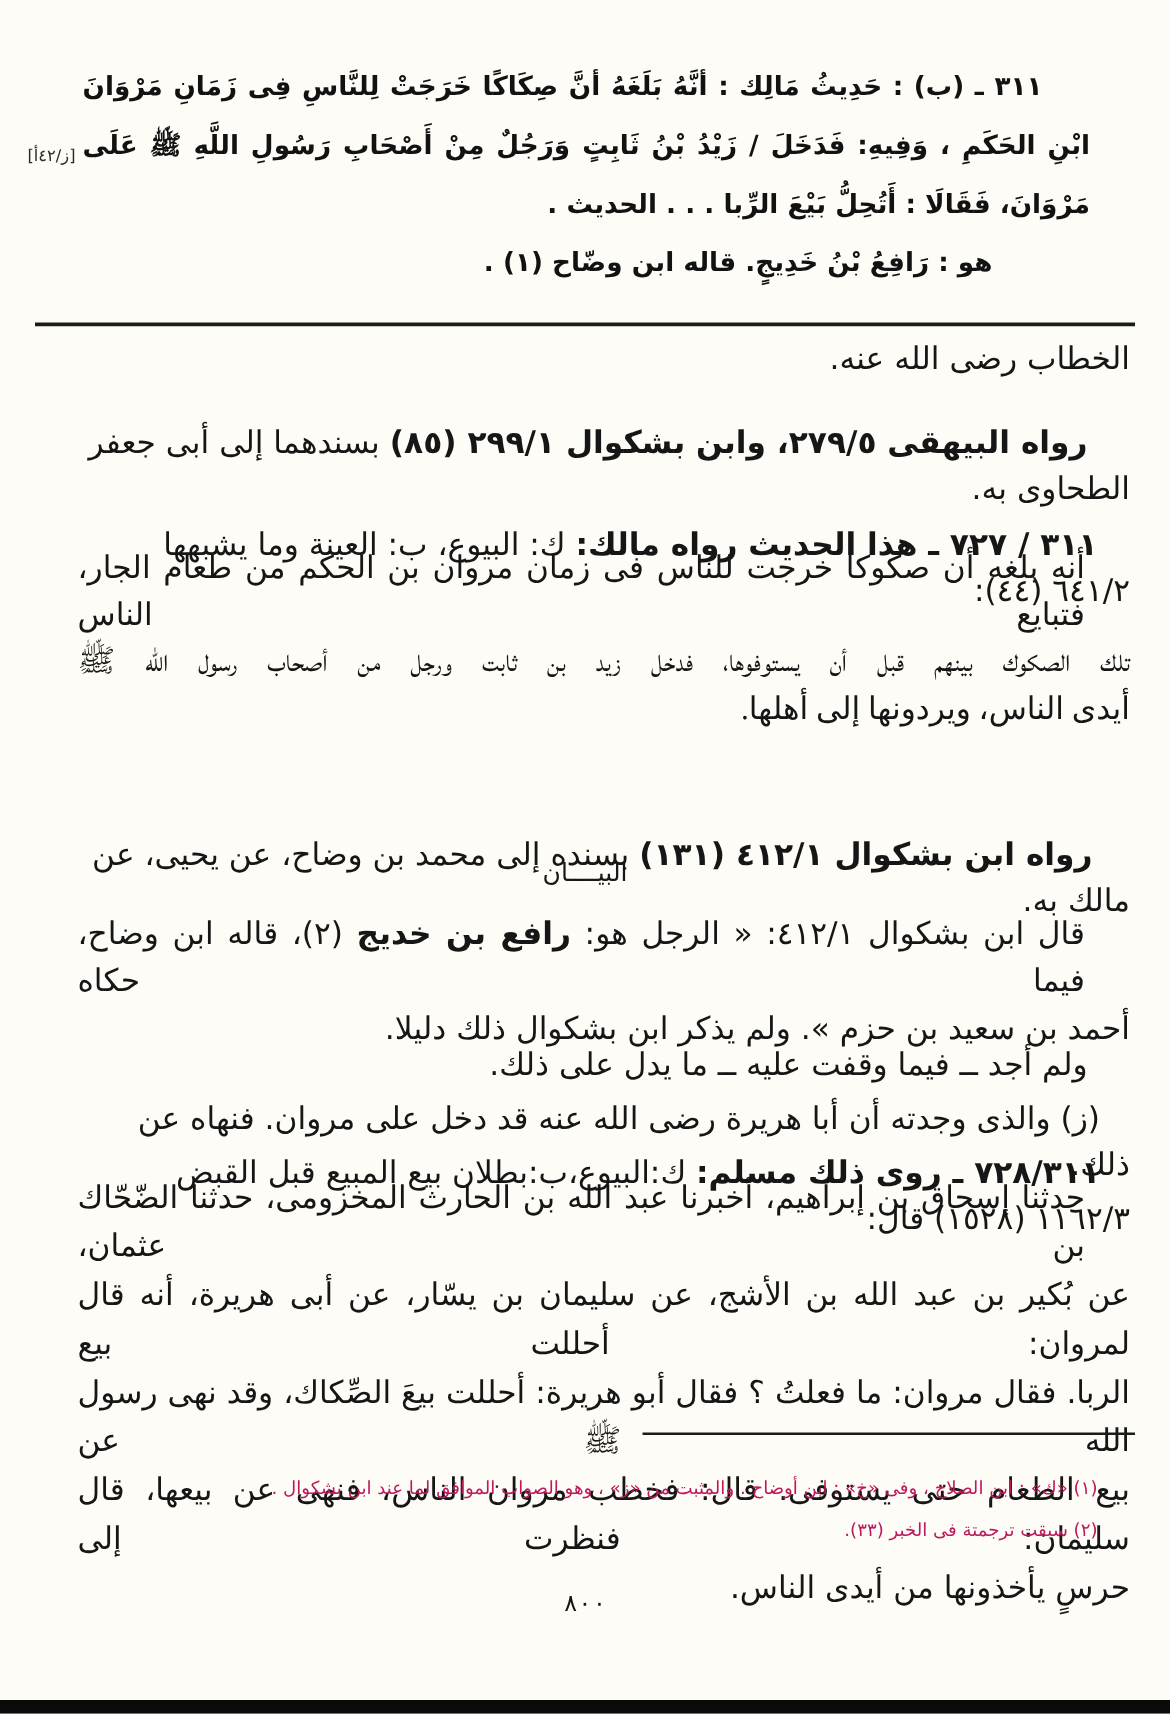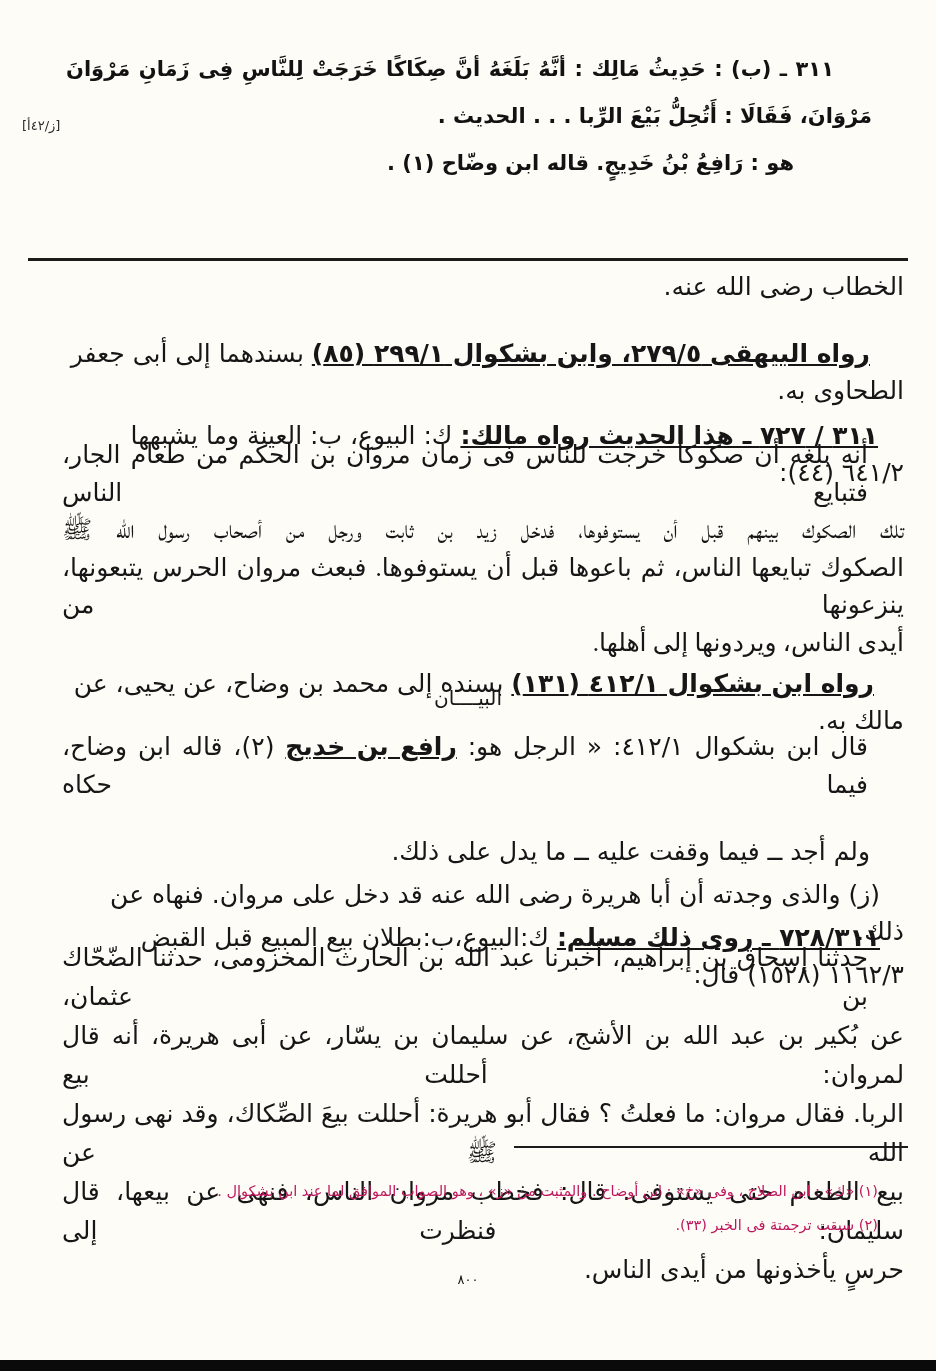--- a/index.html
+++ b/index.html
@@ -68,64 +68,66 @@
     width: 394px; height: 2px;
     background: #1b1b1b;
   }
   .fn { font-size: 14.5px; line-height: 28px; color: #be185d; right: 34px; left: 62px; text-indent: 24px; text-align: right; }
   .fn1 { top: 1162px; }
   .fn2 { top: 1196px; }
 
   .pagenum {
     top: 1272px; left: 0; right: 0;
     text-align: center;
-    font-size: 13px;
+    font-size: 19px;
     color: #141414;
+    font-family: Liberation Mono, monospace;
   }
 
   .scan-band {
     left: 0; right: 0; bottom: 0;
     height: 11px;
     background: #0a0a0a;
   }
 
-  b { font-weight: bold; text-decoration: underline; }
+  b { font-weight: bold; }
 </style>
 </head>
 <body>
 
 <div class="abs note">[ز/٤٢أ]</div>
 
 <div class="abs hdr">
   <div class="l1 jl">٣١١ ـ (ب) : حَدِيثُ مَالِك : أنَّهُ بَلَغَهُ أنَّ صِكَاكًا خَرَجَتْ لِلنَّاسِ فِى زَمَانِ مَرْوَانَ</div>
+  <div class="jl">ابْنِ الحَكَمِ ، وَفِيهِ: فَدَخَلَ / زَيْدُ بْنُ ثَابِتٍ وَرَجُلٌ مِنْ أَصْحَابِ رَسُولِ اللَّهِ ﷺ عَلَى</div>
   <div class="lr">مَرْوَانَ، فَقَالَا : أَتُحِلُّ بَيْعَ الرِّبا . . . الحديث .</div>
   <div class="l4 lr">هو : رَافِعُ بْنُ خَدِيجٍ. قاله ابن وضّاح (١) .</div>
 </div>
 
 <div class="abs rule-main"></div>
 
 <div class="abs bt cont lr">الخطاب رضى الله عنه.</div>
 
 <p class="abs bt takhrij lr"><b>رواه البيهقى ٢٧٩/٥، وابن بشكوال ٢٩٩/١ (٨٥)</b><span> بسندهما إلى أبى جعفر الطحاوى به.</span></p>
 
 <p class="abs bt malik-head lr"><b>٣١١ / ٧٢٧ ـ هذا الحديث رواه مالك:</b><span> ك: البيوع، ب: العينة وما يشبهها ٦٤١/٢ (٤٤):</span></p>
 
 <div class="abs bt matn">
   <div class="jl indent1">أنه بلغه أن صكوكا خرجت للناس فى زمان مروان بن الحكم من طعام الجار، فتبايع الناس</div>
   <div class="jl">تلك الصكوك بينهم قبل أن يستوفوها، فدخل زيد بن ثابت ورجل من أصحاب رسول الله ﷺ</div>
-  <div class="jl">الصكوك تبايعها الناس، ثم باعوها قبل أن يستوفوها. فبعث مروان الحرس يتبعونها، ينزعونها من</div>
   <div class="lr">أيدى الناس، ويردونها إلى أهلها.</div>
 </div>
 
 <p class="abs bt isnad lr"><b>رواه ابن بشكوال ٤١٢/١ (١٣١)</b><span> بسنده إلى محمد بن وضاح، عن يحيى، عن مالك به.</span></p>
 
 <div class="abs bayan-head">البيــــان</div>
 
 <div class="abs bt bp1">
   <div class="jl indent1"><span>قال ابن بشكوال ٤١٢/١: « الرجل هو: </span><b>رافع بن خديج</b><span> (٢)، قاله ابن وضاح، فيما حكاه</span></div>
+  <div class="lr">أحمد بن سعيد بن حزم ». ولم يذكر ابن بشكوال ذلك دليلا.</div>
 </div>
 
 <p class="abs bt bp2 lr">ولم أجد ــ فيما وقفت عليه ــ ما يدل على ذلك.</p>
 
 <p class="abs bt bp3 lr">(ز) والذى وجدته أن أبا هريرة رضى الله عنه قد دخل على مروان. فنهاه عن ذلك.</p>
 
 <p class="abs bt muslim-head lr"><b>٧٢٨/٣١١ ـ روى ذلك مسلم:</b><span> ك:البيوع،ب:بطلان بيع المبيع قبل القبض ١١٦٢/٣ (١٥٢٨) قال:</span></p>
 
 <div class="abs bt muslim">
   <div class="jl indent1">حدثنا إسحاق بن إبراهيم، أخبرنا عبد الله بن الحارث المخزومى، حدثنا الضّحّاك بن عثمان،</div>

